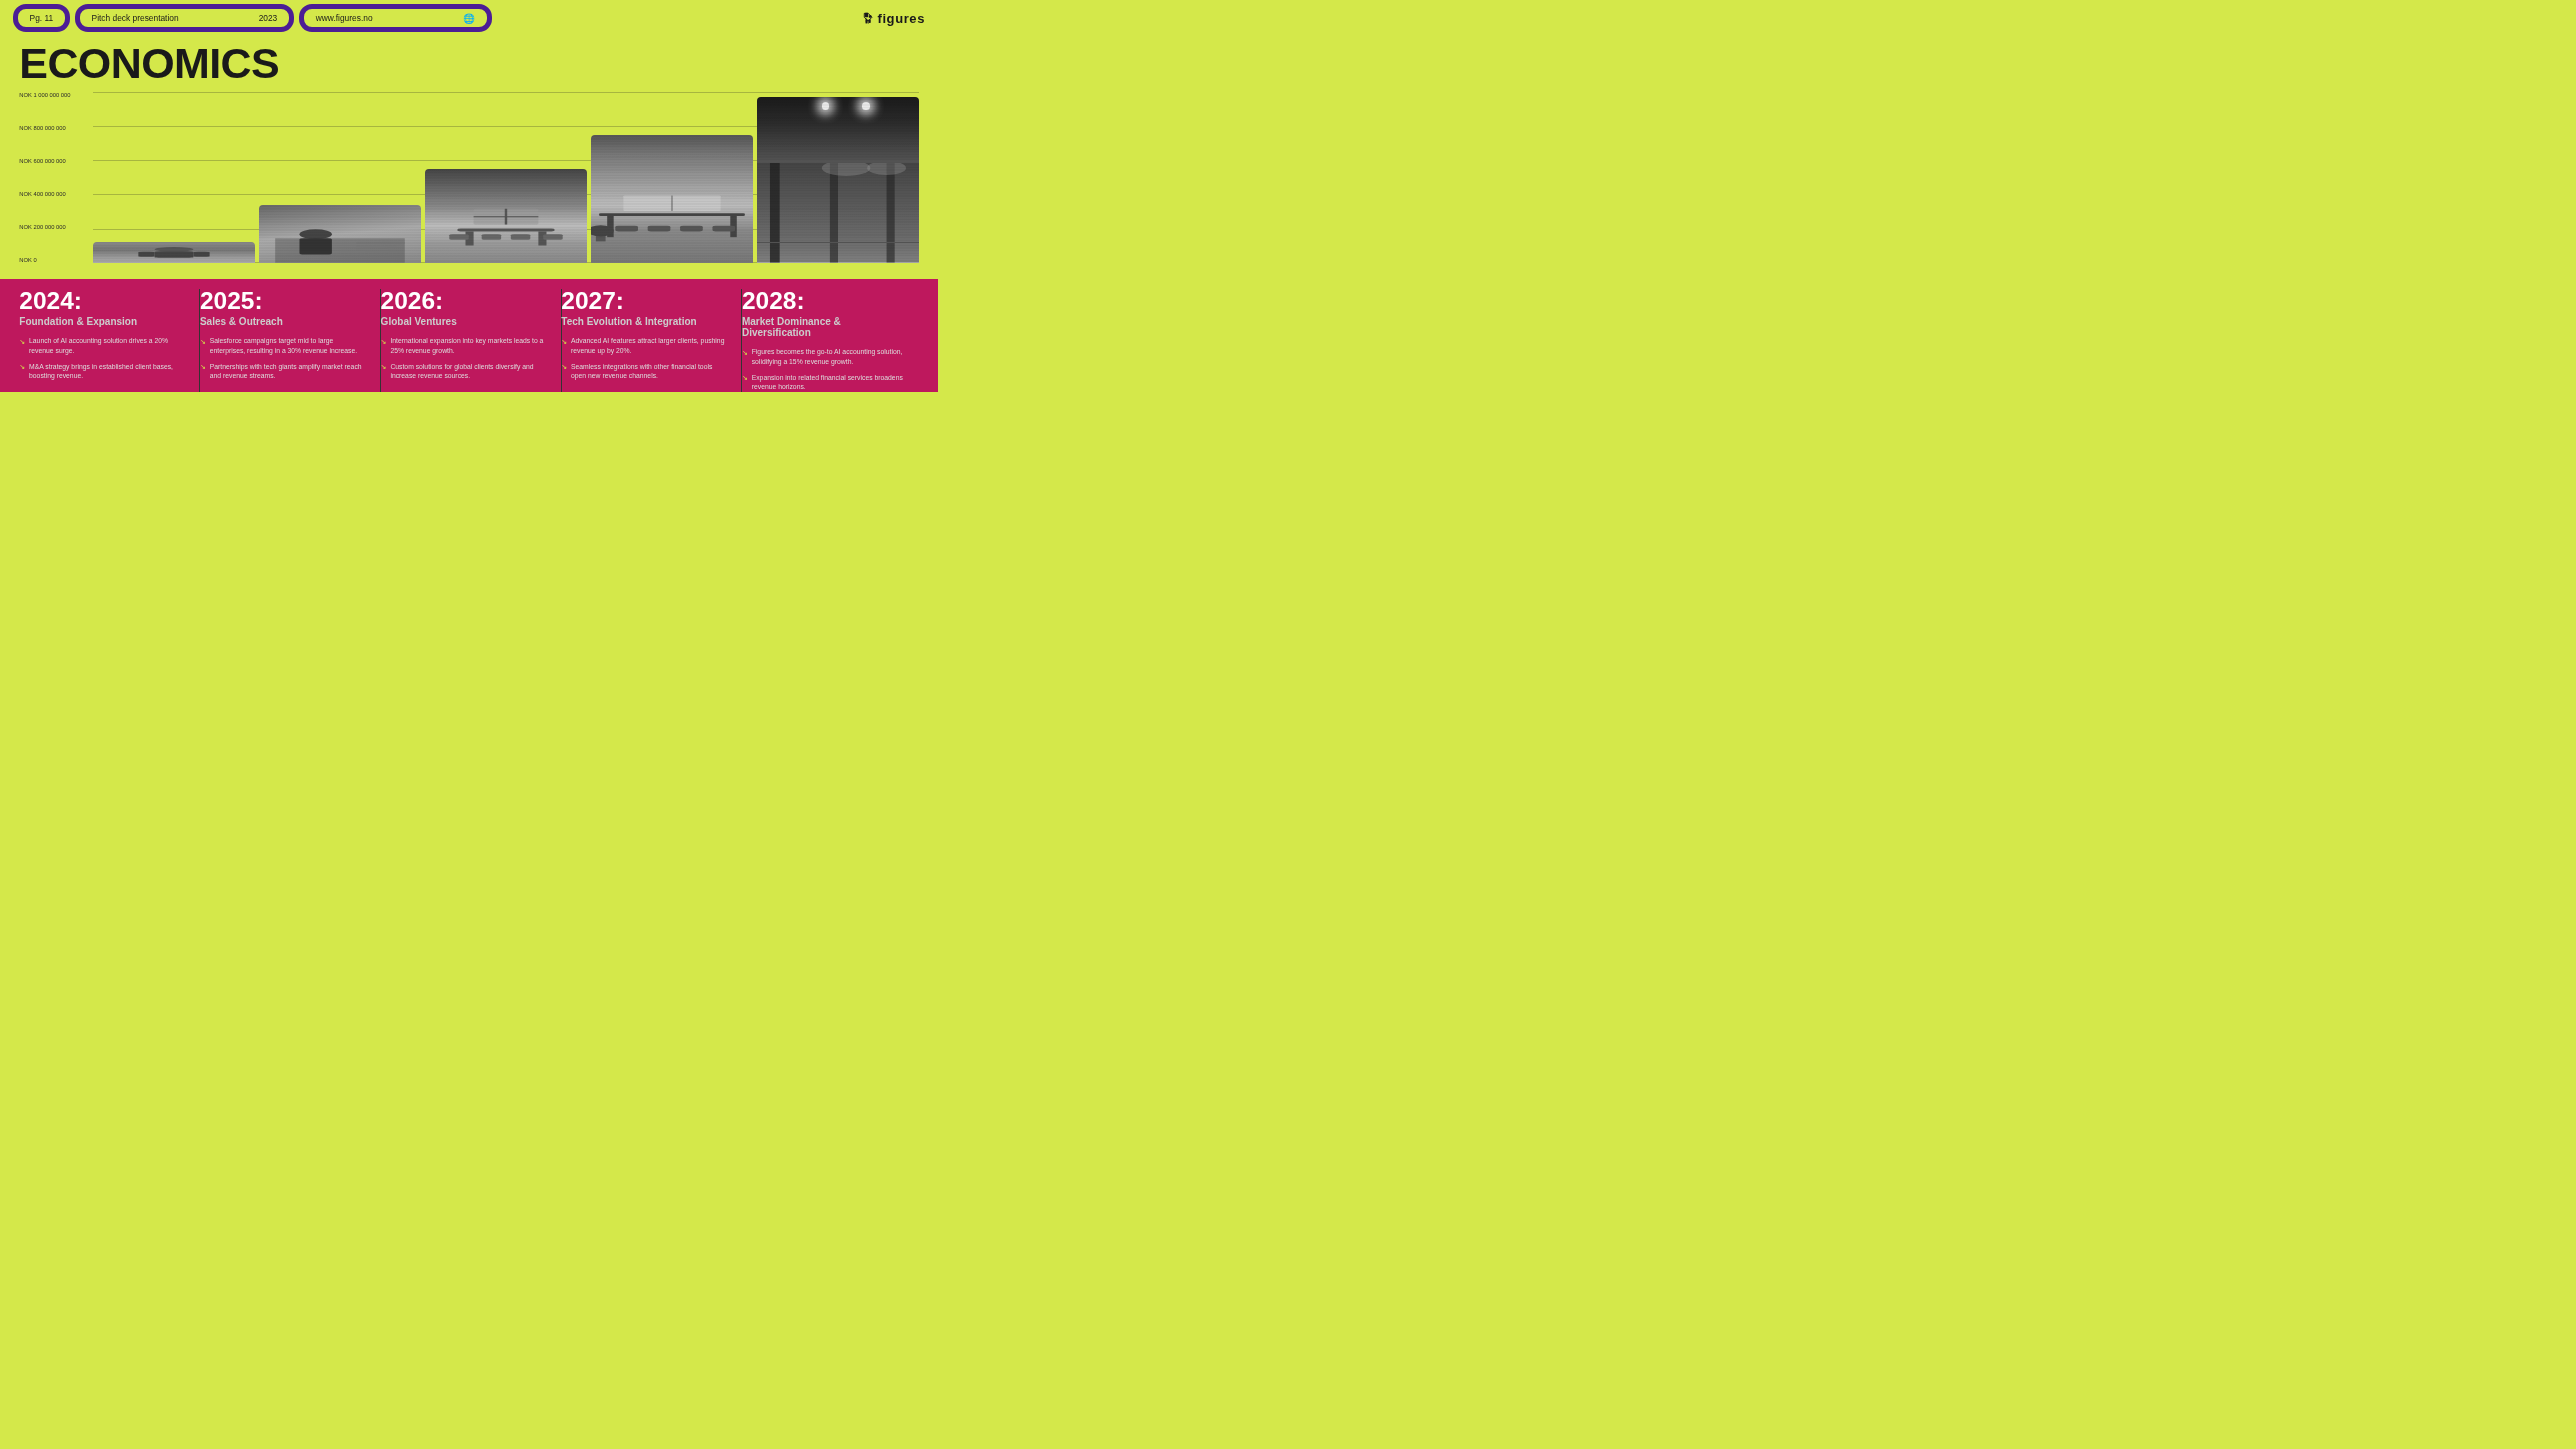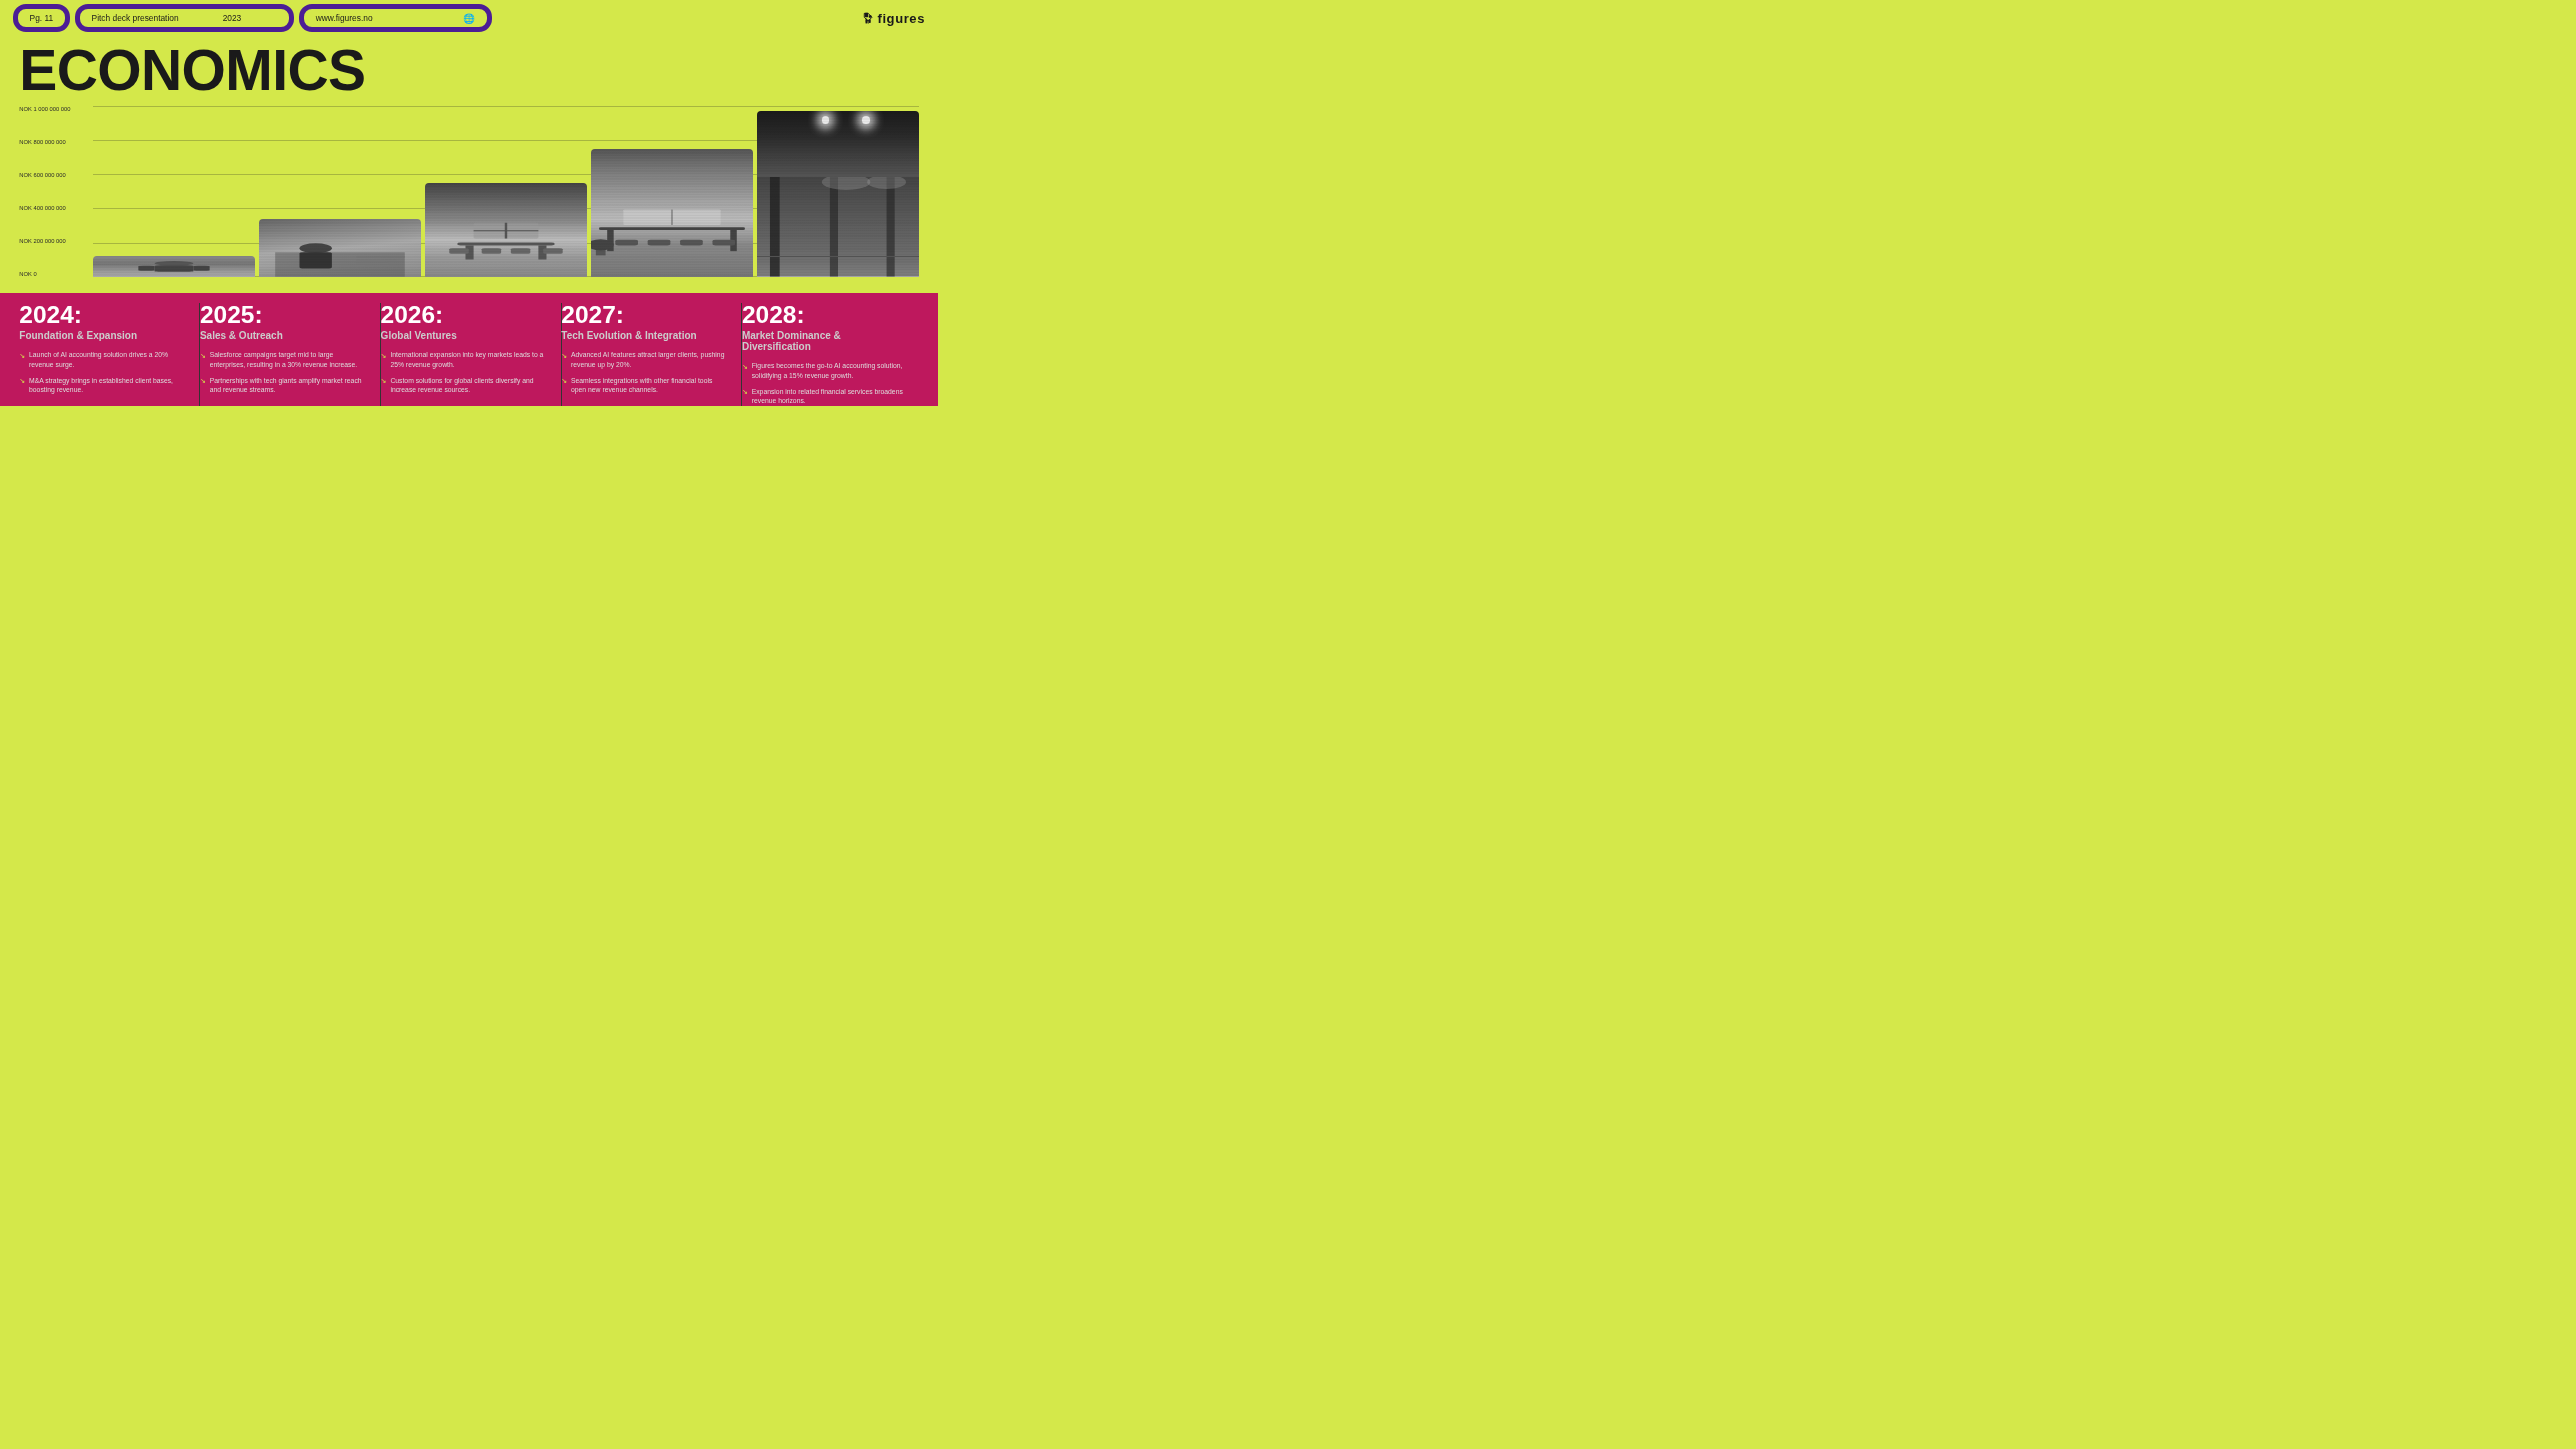--- a/index.html
+++ b/index.html
@@ -33,21 +33,21 @@
     }
 
     .header-pill-page {
       min-width: 45px;
     }
 
     .header-pill-title {
       flex: 0 0 auto;
       display: flex;
       align-items: center;
-      gap: 44px;
+      gap: 80px;
       min-width: 219px;
     }
 
     .header-pill-url {
       display: flex;
       align-items: center;
       gap: 6.4px;
       min-width: 193px;
     }
 
@@ -68,21 +68,21 @@
       letter-spacing: 0.6px;
       justify-content: space-between;
     }
 
     
     .main {
       padding: 6.4px 19.3px 0 19.3px;
     }
 
     .page-title {
-      font-size: 57px;
+      font-size: 43px;
       font-weight: 900;
       color: #1a1a1a;
       letter-spacing: -0.6px;
       line-height: 1;
       margin-bottom: 6.4px;
       font-family: 'Arial Black', Arial, sans-serif;
     }
 
     
     .chart-area {

